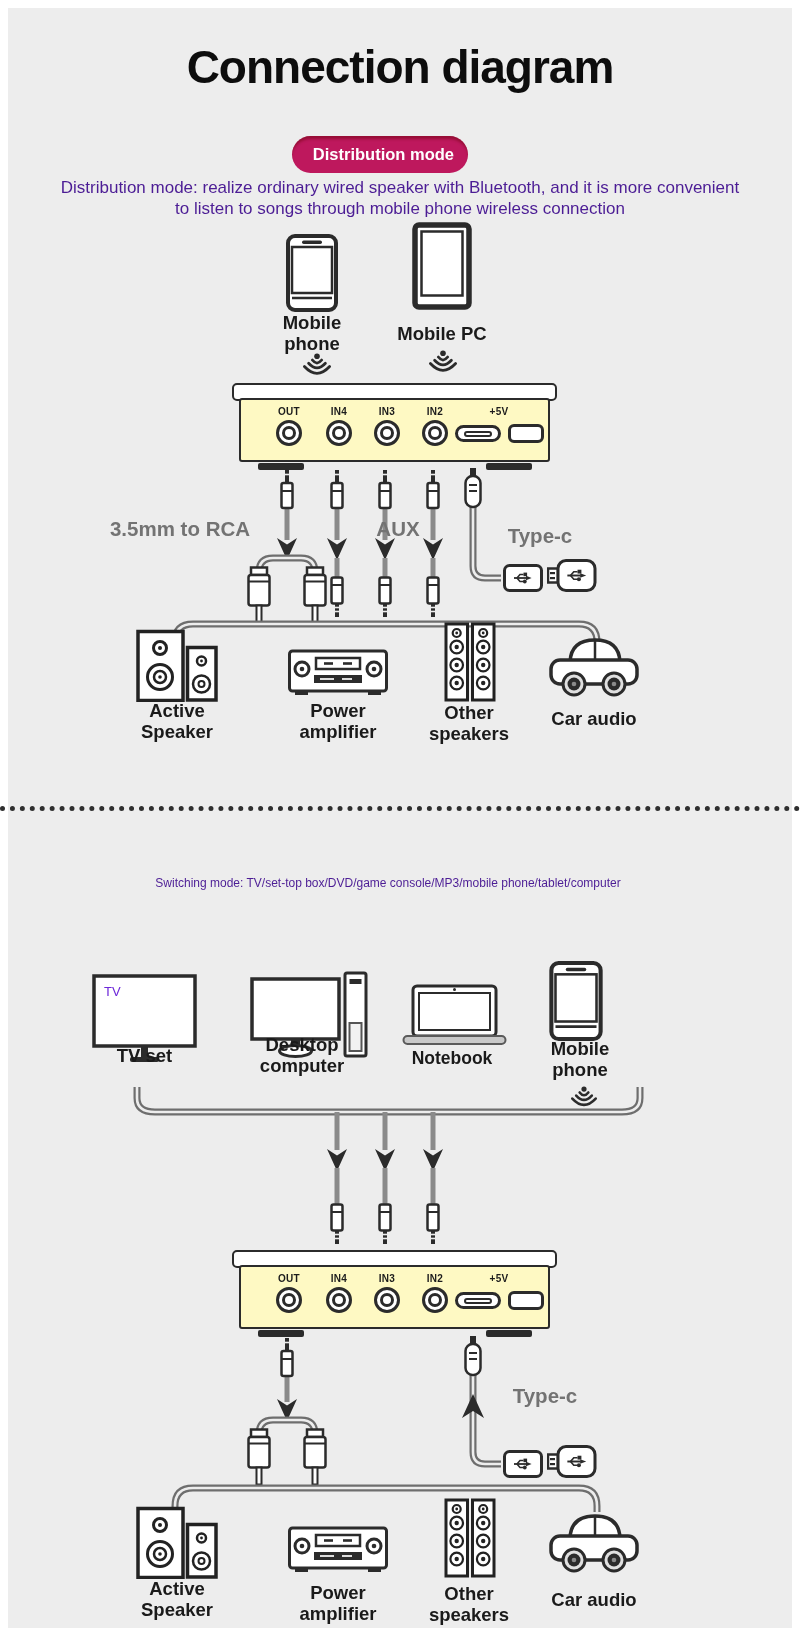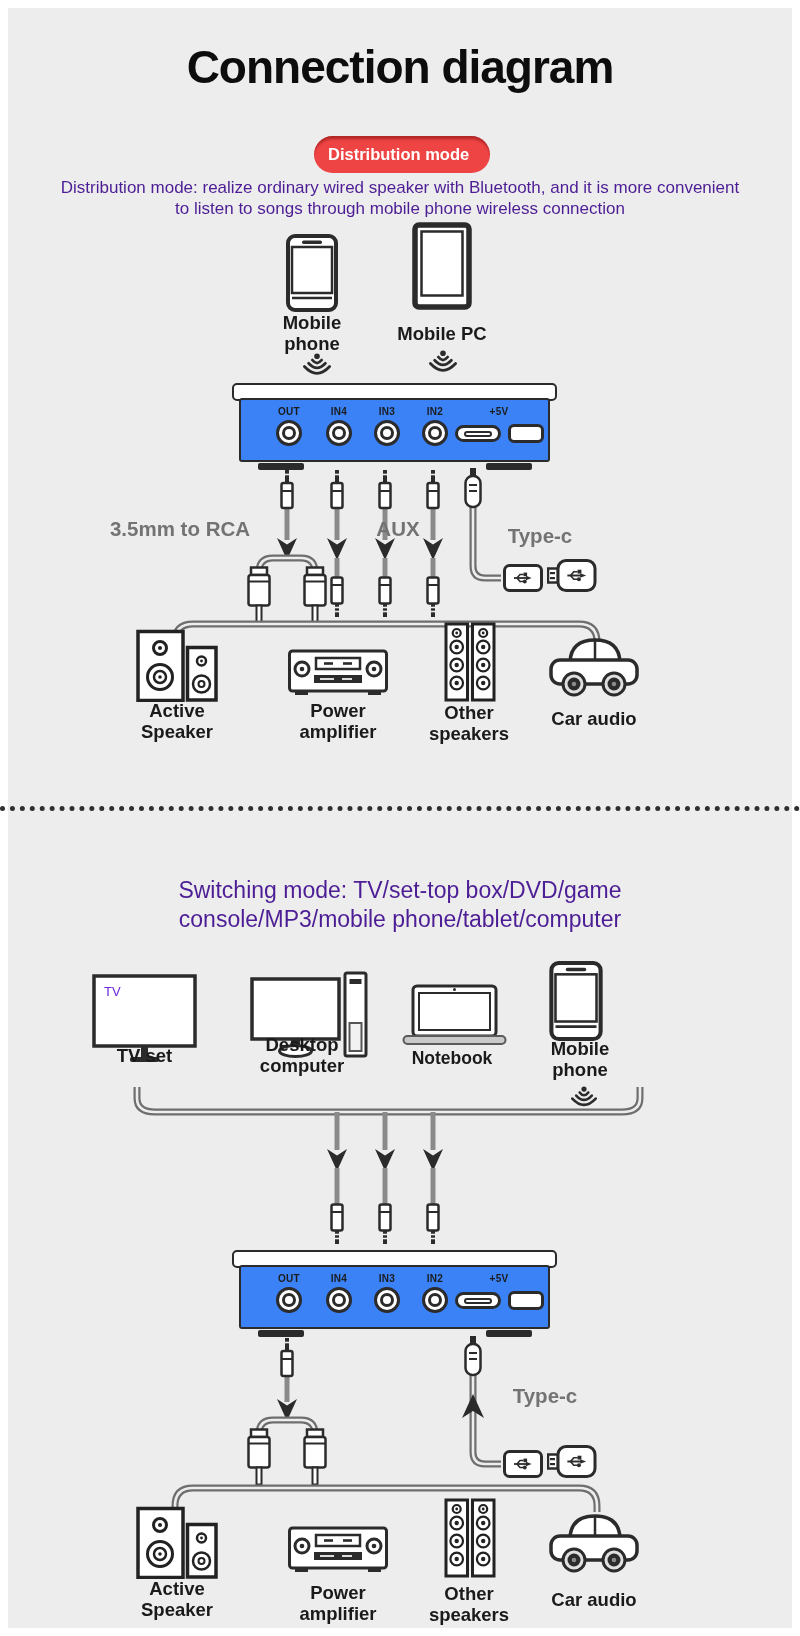--- a/index.html
+++ b/index.html
@@ -1,33 +1,33 @@
 <!DOCTYPE html>
 <html><head>
 <meta charset="utf-8">
 <style>
   html,body{margin:0;padding:0;background:#fff;}
   .stage{position:relative;width:800px;height:1636px;margin:0 auto;background:#EDEDED;
          box-shadow:inset 0 0 0 8px #fff;font-family:"Liberation Sans",sans-serif;color:#111;overflow:hidden;}
   .title{position:absolute;left:0;top:40px;width:800px;text-align:center;
          font-size:46px;font-weight:bold;letter-spacing:-1px;color:#0d0d0d;}
-  .badge{position:absolute;left:402px;transform:translateX(-50%);min-width:148px;text-align:left;
-         background:#ef4444;color:#fff;font-weight:bold;font-size:16.5px;padding:9px 14px;
+  .badge{position:absolute;left:380px;transform:translateX(-50%);min-width:148px;text-align:right;
+         background:#be185d;color:#fff;font-weight:bold;font-size:16.5px;padding:9px 14px;
          border-radius:20px;box-shadow:inset 0 4px 3px -1px rgba(100,0,0,.45);}
   .desc{position:absolute;font-weight:normal;font-size:17px;text-align:center;line-height:1.25;color:#4c1d95;}
   .lbl{position:absolute;font-weight:bold;font-size:18.5px;text-align:center;line-height:1.13;color:#1a1a1a;}
   .cable-label{position:absolute;font-weight:bold;font-size:20.5px;color:#737373;text-align:center;}
   .icon{position:absolute;}
   .wire{position:absolute;left:0;}
   .divider{position:absolute;left:0;width:800px;border-top:5px dotted #2f2f2f;}
   
   .sbox{position:absolute;width:326px;height:88px;}
   .sbox-lid{position:absolute;left:0;top:0;width:321px;height:14px;background:#fff;
             border:2.5px solid #2b2b2b;border-radius:5px;}
-  .sbox-face{position:absolute;left:7px;top:15px;width:307px;height:60px;background:#3b82f6;
+  .sbox-face{position:absolute;left:7px;top:15px;width:307px;height:60px;background:#fef9c3;
              border:2.5px solid #2b2b2b;border-radius:3px;}
   .sfoot{position:absolute;top:80px;width:46px;height:7px;background:#2b2b2b;border-radius:2px;}
   .port{position:absolute;top:6px;width:44px;text-align:center;}
   .plabel{display:block;font-size:10px;font-weight:bold;letter-spacing:.3px;color:#1c1c1c;}
   .pjack{position:relative;display:inline-block;margin-top:3px;width:20px;height:20px;background:#fff;
          border:3px solid #2b2b2b;border-radius:50%;}
   .pjack::after{content:"";position:absolute;left:50%;top:50%;transform:translate(-50%,-50%);
          width:8px;height:8px;border:3px solid #2b2b2b;border-radius:50%;}
   .pwr{position:absolute;left:210px;top:6px;width:96px;text-align:center;}
   .pwr-row{display:flex;justify-content:center;align-items:center;gap:7px;margin-top:7px;}
@@ -296,21 +296,21 @@
       <use href="#sym-car"></use>
     </svg>
 
   <div class="lbl" style="left:127px;top:701px;width:100px">Active Speaker</div>
   <div class="lbl" style="left:286px;top:701px;width:104px">Power amplifier</div>
   <div class="lbl" style="left:414px;top:703px;width:110px">Other speakers</div>
   <div class="lbl" style="left:544px;top:709px;width:100px">Car audio</div>
 
   <div class="divider" style="top:806px"></div>
 
-  <div class="desc" style="top:876px;left:80px;width:640px;font-size:23px">Switching mode: TV/set-top box/DVD/game console/MP3/mobile phone/tablet/computer</div>
+  <div class="desc" style="top:876px;left:68px;width:640px;font-size:12px">Switching mode: TV/set-top box/DVD/game console/MP3/mobile phone/tablet/computer</div>
 
   <svg class="icon" style="left:92px;top:974px;width:105px;height:92px">
       <use href="#sym-tv"></use>
     </svg>
   <span class="tvtext" style="left:104px;top:984px">TV</span>
   <div class="lbl" style="left:97px;top:1046px;width:95px">TV set</div>
 
   <svg class="icon" style="left:250px;top:971px;width:118px;height:88px">
       <use href="#sym-desktop"></use>
     </svg>

